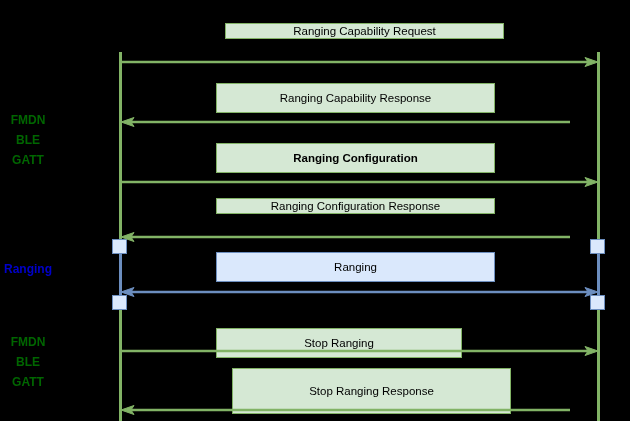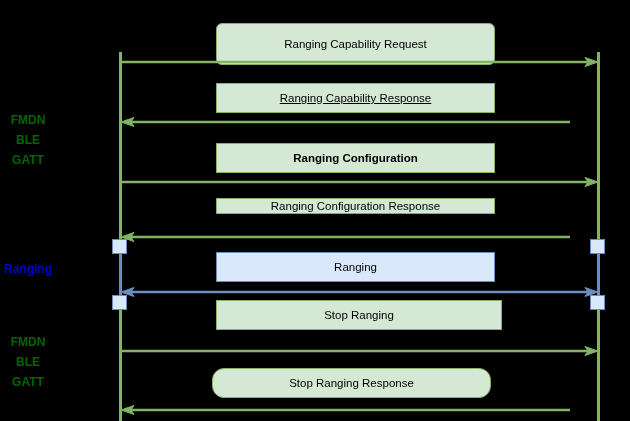--- a/index.html
+++ b/index.html
@@ -85,30 +85,30 @@
 <div class="lifeline" style="left: 119px; top: 52px; height: 194px; background: rgb(130, 179, 102);"></div>
     <div class="lifeline blue-seg" style="left: 119px; top: 246px; height: 56px;"></div>
     <div class="lifeline" style="left: 119px; top: 302px; height: 119px; background: rgb(130, 179, 102);"></div>
     <div class="lifeline" style="left: 597px; top: 52px; height: 194px; background: rgb(130, 179, 102);"></div>
     <div class="lifeline blue-seg" style="left: 597px; top: 246px; height: 56px;"></div>
     <div class="lifeline" style="left: 597px; top: 302px; height: 119px; background: rgb(130, 179, 102);"></div>
     <div class="activation" style="left: 112px; top: 239px;"></div>
     <div class="activation" style="left: 112px; top: 295px;"></div>
     <div class="activation" style="left: 590px; top: 239px;"></div>
     <div class="activation" style="left: 590px; top: 295px;"></div>
-    <div class="msg-box green" style="left: 216px; top: 23px; width: 279px; height: 42px; border-radius: 6px;">
+    <div class="msg-box green" style="left: 225px; top: 23px; width: 279px; height: 16px;">
       <span>Ranging Capability Request</span>
     </div>
     <div class="arrow" style="left: 121px; top: 56px; width: 477px;">
       <svg width="477" height="12" viewBox="0 0 477 12">
         <line x1="0" y1="6" x2="467" y2="6" stroke="#82b366" stroke-width="2.4"></line>
         <path d="M 477 6 L 464 1.5 L 467 6 L 464 10.5 Z" fill="#82b366" stroke="#82b366" stroke-width="1" stroke-linejoin="miter"></path>
       </svg>
     </div>
-    <div class="msg-box green" style="left: 216px; top: 83px; width: 279px; height: 30px; text-decoration: underline;">
+    <div class="msg-box green" style="left: 216px; top: 83px; width: 279px; height: 30px;">
       <span>Ranging Capability Response</span>
     </div>
     <div class="arrow" style="left: 121px; top: 116px; width: 477px;">
       <svg width="477" height="12" viewBox="0 0 477 12">
         <line x1="10" y1="6" x2="449" y2="6" stroke="#82b366" stroke-width="2.4"></line>
         <path d="M 0 6 L 13 1.5 L 10 6 L 13 10.5 Z" fill="#82b366" stroke="#82b366" stroke-width="1" stroke-linejoin="miter"></path>
       </svg>
     </div>
     <div class="msg-box green" style="left: 216px; top: 143px; width: 279px; height: 30px; font-weight: bold;">
       <span>Ranging Configuration</span>
@@ -131,30 +131,30 @@
     <div class="msg-box blue" style="left: 216px; top: 252px; width: 279px; height: 30px;">
       <span>Ranging</span>
     </div>
     <div class="arrow" style="left: 121px; top: 286px; width: 477px;">
       <svg width="477" height="12" viewBox="0 0 477 12">
         <line x1="9" y1="6" x2="468" y2="6" stroke="#6c8ebf" stroke-width="2.4"></line>
         <path d="M 477 6 L 464 1.5 L 467 6 L 464 10.5 Z" fill="#6c8ebf" stroke="#6c8ebf" stroke-width="1" stroke-linejoin="miter"></path>
         <path d="M 0 6 L 13 1.5 L 10 6 L 13 10.5 Z" fill="#6c8ebf" stroke="#6c8ebf" stroke-width="1" stroke-linejoin="miter"></path>
       </svg>
     </div>
-    <div class="msg-box green" style="left: 216px; top: 300px; width: 286px; height: 30px;">
+    <div class="msg-box green" style="left: 216px; top: 328px; width: 246px; height: 30px;">
       <span>Stop Ranging</span>
     </div>
     <div class="arrow" style="left: 121px; top: 345px; width: 477px;">
       <svg width="477" height="12" viewBox="0 0 477 12">
         <line x1="0" y1="6" x2="467" y2="6" stroke="#82b366" stroke-width="2.4"></line>
         <path d="M 477 6 L 464 1.5 L 467 6 L 464 10.5 Z" fill="#82b366" stroke="#82b366" stroke-width="1" stroke-linejoin="miter"></path>
       </svg>
     </div>
-    <div class="msg-box green" style="left: 212px; top: 368px; width: 279px; height: 30px; border-radius: 12px;">
+    <div class="msg-box green" style="left: 232px; top: 368px; width: 279px; height: 46px;">
       <span>Stop Ranging Response</span>
     </div>
     <div class="arrow" style="left: 121px; top: 404px; width: 477px;">
       <svg width="477" height="12" viewBox="0 0 477 12">
         <line x1="10" y1="6" x2="449" y2="6" stroke="#82b366" stroke-width="2.4"></line>
         <path d="M 0 6 L 13 1.5 L 10 6 L 13 10.5 Z" fill="#82b366" stroke="#82b366" stroke-width="1" stroke-linejoin="miter"></path>
       </svg>
     </div>
     <div class="phase-label green" style="left: -2px; top: 110px; width: 60px; color: rgb(0, 102, 0);">FMDN
 BLE

